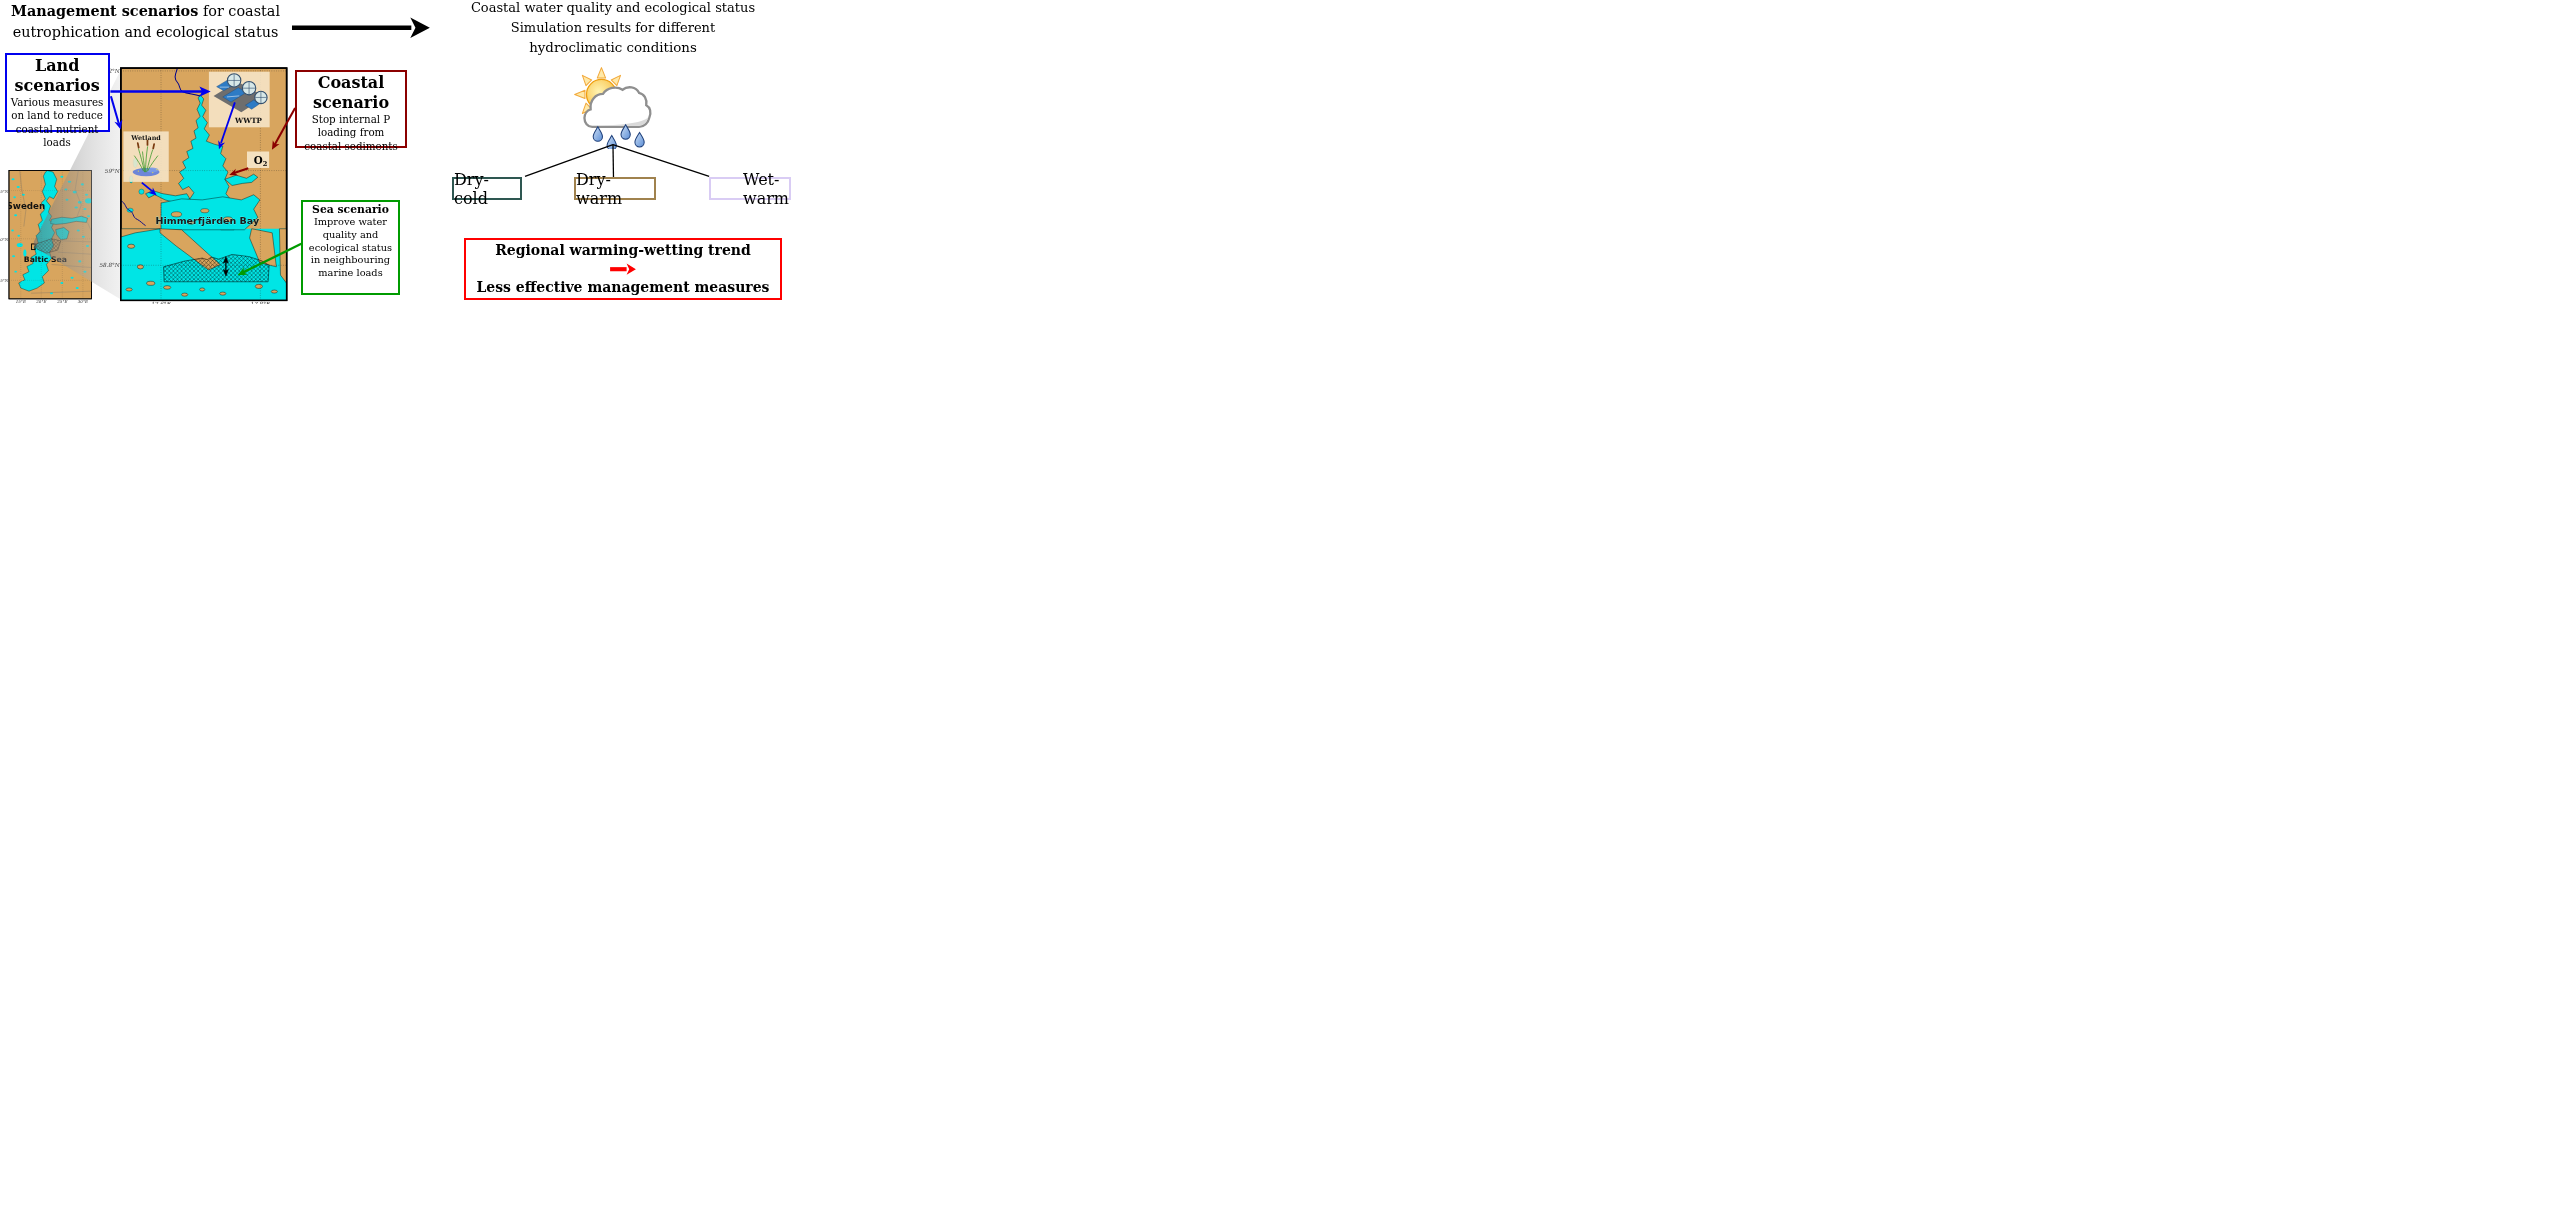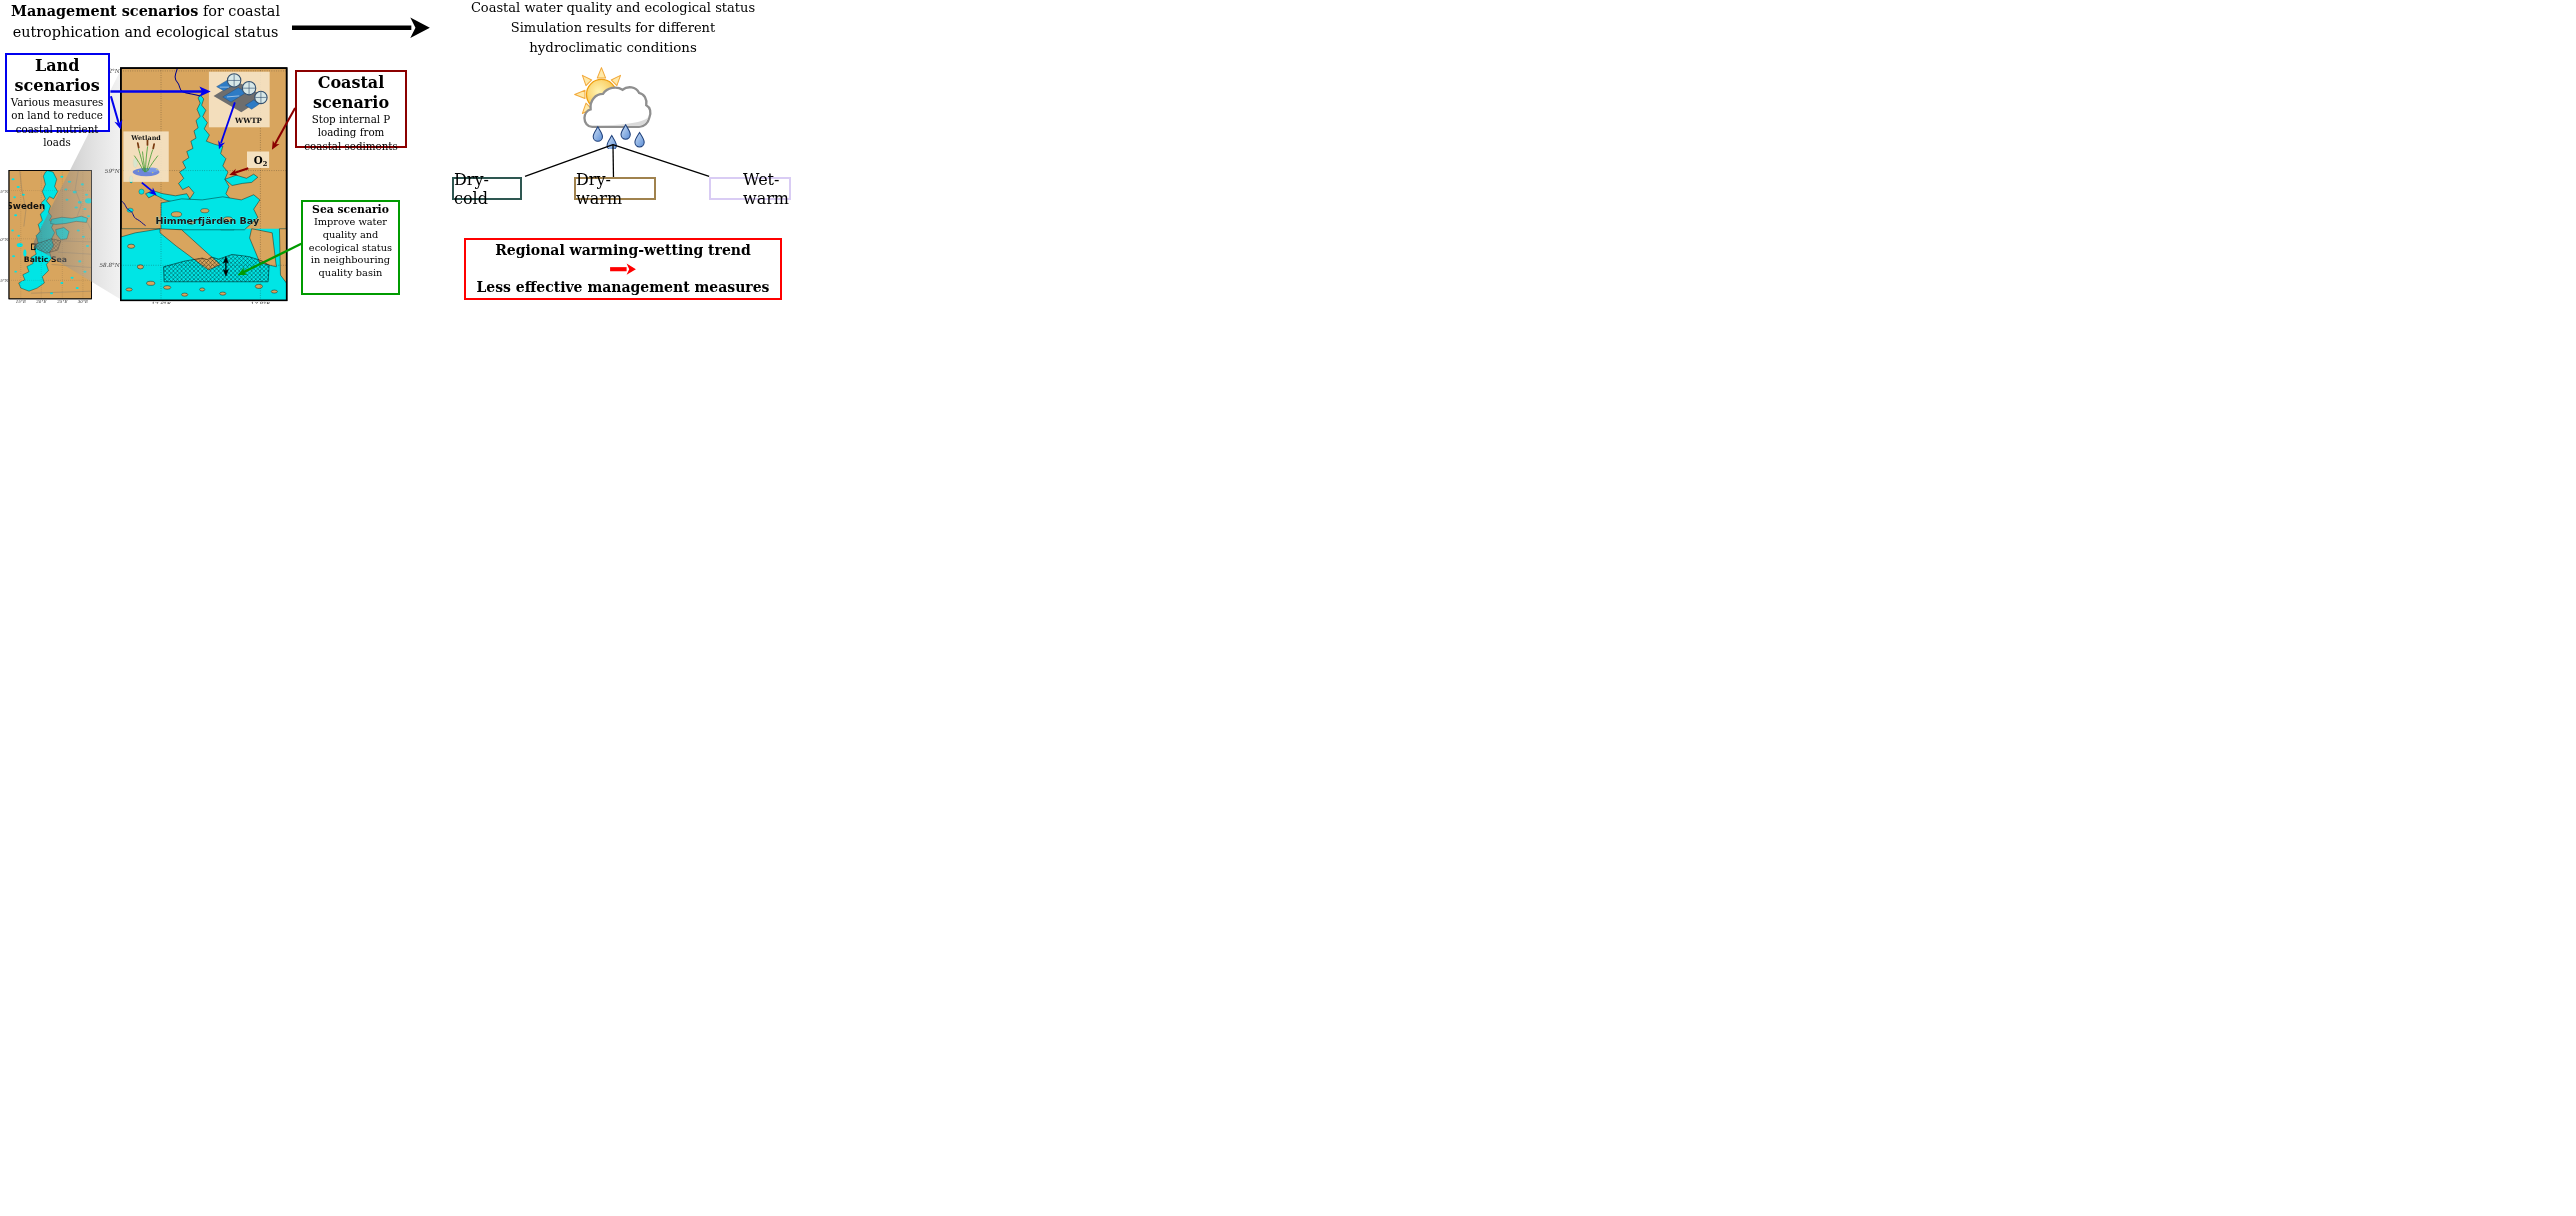--- a/index.html
+++ b/index.html
@@ -328,21 +328,21 @@
     <div class="bl">loading from</div>
     <div class="bl">coastal sediments</div>
   </div>
 
   <div class="abs box sea-box layer4" style="border-color:#009b00">
     <div class="bt">Sea scenario</div>
     <div class="bl">Improve water</div>
     <div class="bl">quality and</div>
     <div class="bl">ecological status</div>
     <div class="bl">in neighbouring</div>
-    <div class="bl">quality basin</div>
+    <div class="bl">marine loads</div>
   </div>
 
   <div class="abs climate c1 layer4" style="border-color:#2e5751">
     <span>Dry-cold</span>
   </div>
   <div class="abs climate c2 layer4" style="border-color:#a0824e">
     <span>Dry-warm</span>
   </div>
   <div class="abs climate c3 layer4" style="border-color:#d9ccf4">
     <span>Wet-warm</span>

